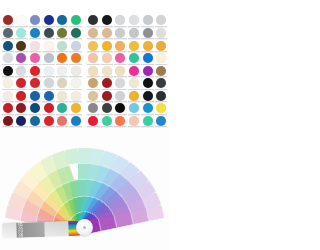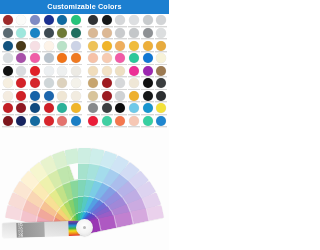--- a/index.html
+++ b/index.html
@@ -157,23 +157,20 @@
     position: absolute; left: 50%; top: 50%;
     width: 3px; height: 3px; margin: -1.5px 0 0 -1.5px;
     background: #b9b9b9; border-radius: 50%;
   }
 </style>
 </head>
 <body>
 
 <div id="root">
 
-  <div class="banner">
-    <span class="banner-title">Customizable Colors</span>
-  </div>
 
   <div class="grid-area">
     <div class="grid-group" id="left-group">
         <div class="grid-row">
           <div class="swatch-cell">
             <div class="swatch-dot" style="background: rgb(158, 42, 43);"></div>
             <div class="swatch-label"></div>
           </div>
           <div class="swatch-cell">
             <div class="swatch-dot" style="background: rgb(251, 251, 248);"></div>

